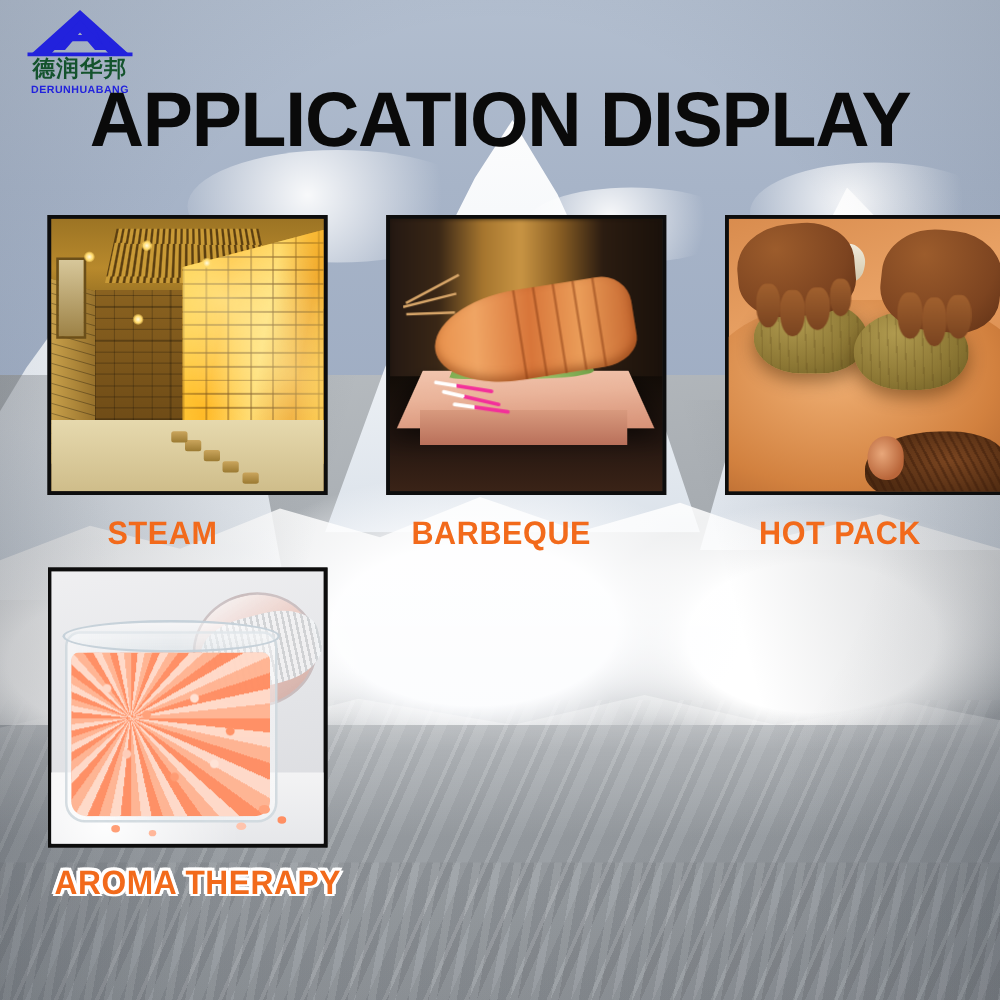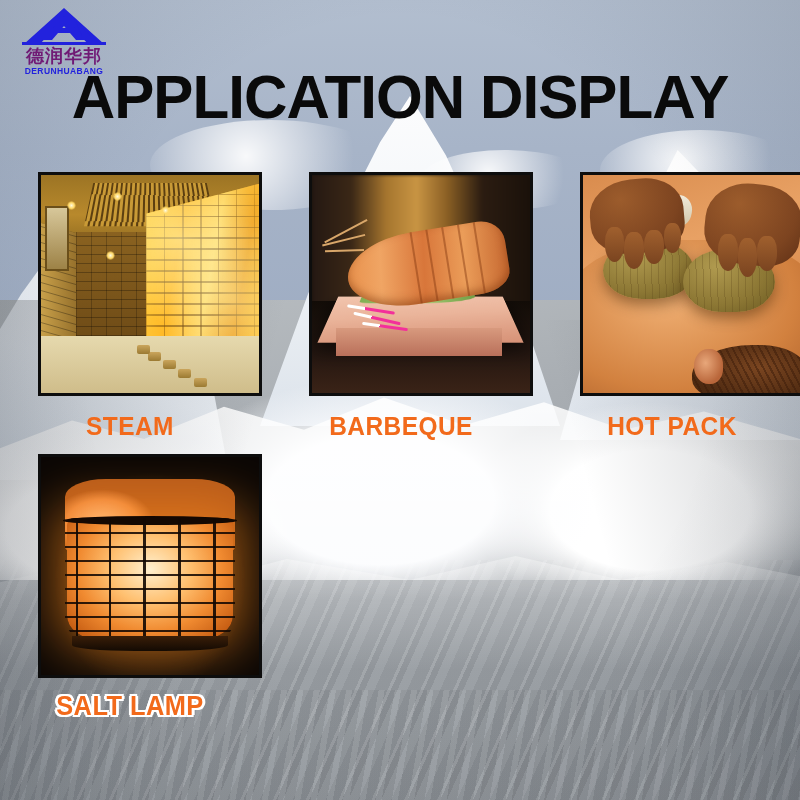--- a/index.html
+++ b/index.html
@@ -95,21 +95,21 @@
   .vignette {
     position:absolute; inset:0;
     background:radial-gradient(ellipse at 50% 45%, rgba(0,0,0,0) 55%, rgba(30,38,50,.14) 100%);
   }
 
   
   #logo { position:absolute; left:12px; top:6px; width:104px; height:68px; }
   .logo-mark { display:block; }
   .logo-cn {
     font-family:"DejaVu Sans", sans-serif;
-    font-weight:bold; font-size:18px; color:#701a75;
+    font-weight:bold; font-size:18px; color:#14532d;
     letter-spacing:1px; line-height:1; text-align:center;
     margin-top:1px;
   }
   .logo-en {
     font-family:"Liberation Sans", sans-serif;
     font-weight:bold; font-size:8.5px; color:#2222dd;
     letter-spacing:.4px; text-align:center; line-height:1; margin-top:2px;
   }
 
   
@@ -582,34 +582,34 @@
           <div class="hp-finger" style="left:71%; top:29%; width:9%;  height:18%;"></div>
           <div class="hp-finger" style="left:80%; top:28%; width:9%;  height:16%;"></div>
         </div>
       </div>
       <div class="label">HOT PACK</div>
     </div>
   </div>
 
   <div class="row row2">
 
-
     <div class="cell">
       <div class="thumb">
-        <div class="ph-lamp">
-          <div class="lp-glowbg"></div>
-          <div class="lp-chunks"></div>
-          <div class="lp-body"></div>
-          <div class="lp-cage"></div>
-          <div class="lp-rimtop"></div>
-          <div class="lp-vbar" style="left:16%;"></div>
-          <div class="lp-vbar" style="left:31%;"></div>
-          <div class="lp-vbar" style="left:47%;"></div>
-          <div class="lp-vbar" style="left:63%;"></div>
-          <div class="lp-vbar" style="left:79%;"></div>
-          <div class="lp-base"></div>
+        <div class="ph-aroma">
+          <div class="ar-spill"></div>
+          <div class="ar-lid"></div>
+          <div class="ar-lidband"></div>
+          <div class="ar-jar"></div>
+          <div class="ar-rim"></div>
+          <div class="ar-salt"></div>
+          <div class="ar-grain" style="left:76%; top:86%; width:9px;  height:7px; background:#ffa37c;"></div>
+          <div class="ar-grain" style="left:83%; top:90%; width:7px;  height:6px; background:#ff8f63;"></div>
+          <div class="ar-grain" style="left:68%; top:92%; width:8px;  height:6px; background:#ffc4ad;"></div>
+          <div class="ar-grain" style="left:22%; top:93%; width:7px;  height:6px; background:#ff9e76;"></div>
+          <div class="ar-grain" style="left:36%; top:95%; width:6px;  height:5px; background:#ffb79a;"></div>
         </div>
       </div>
-      <div class="label">SALT LAMP</div>
+      <div class="label">AROMA THERAPY</div>
     </div>
+
 
   </div>
 </div>
 
 </body></html>

